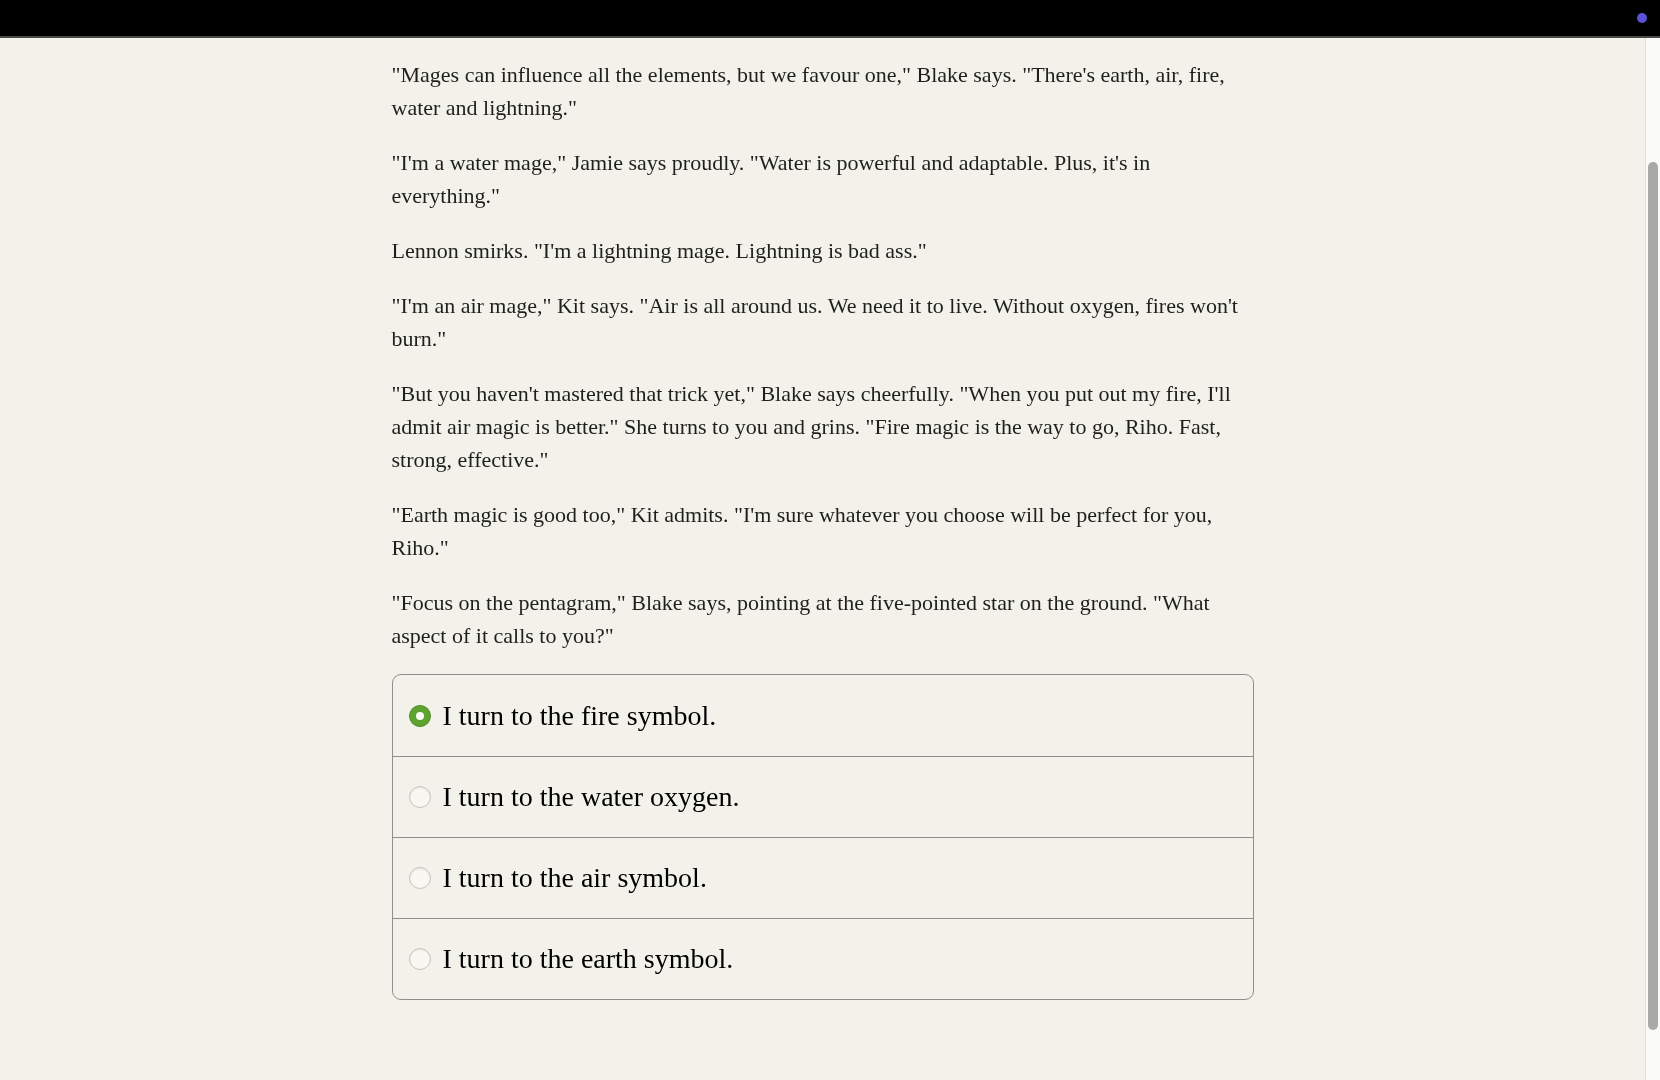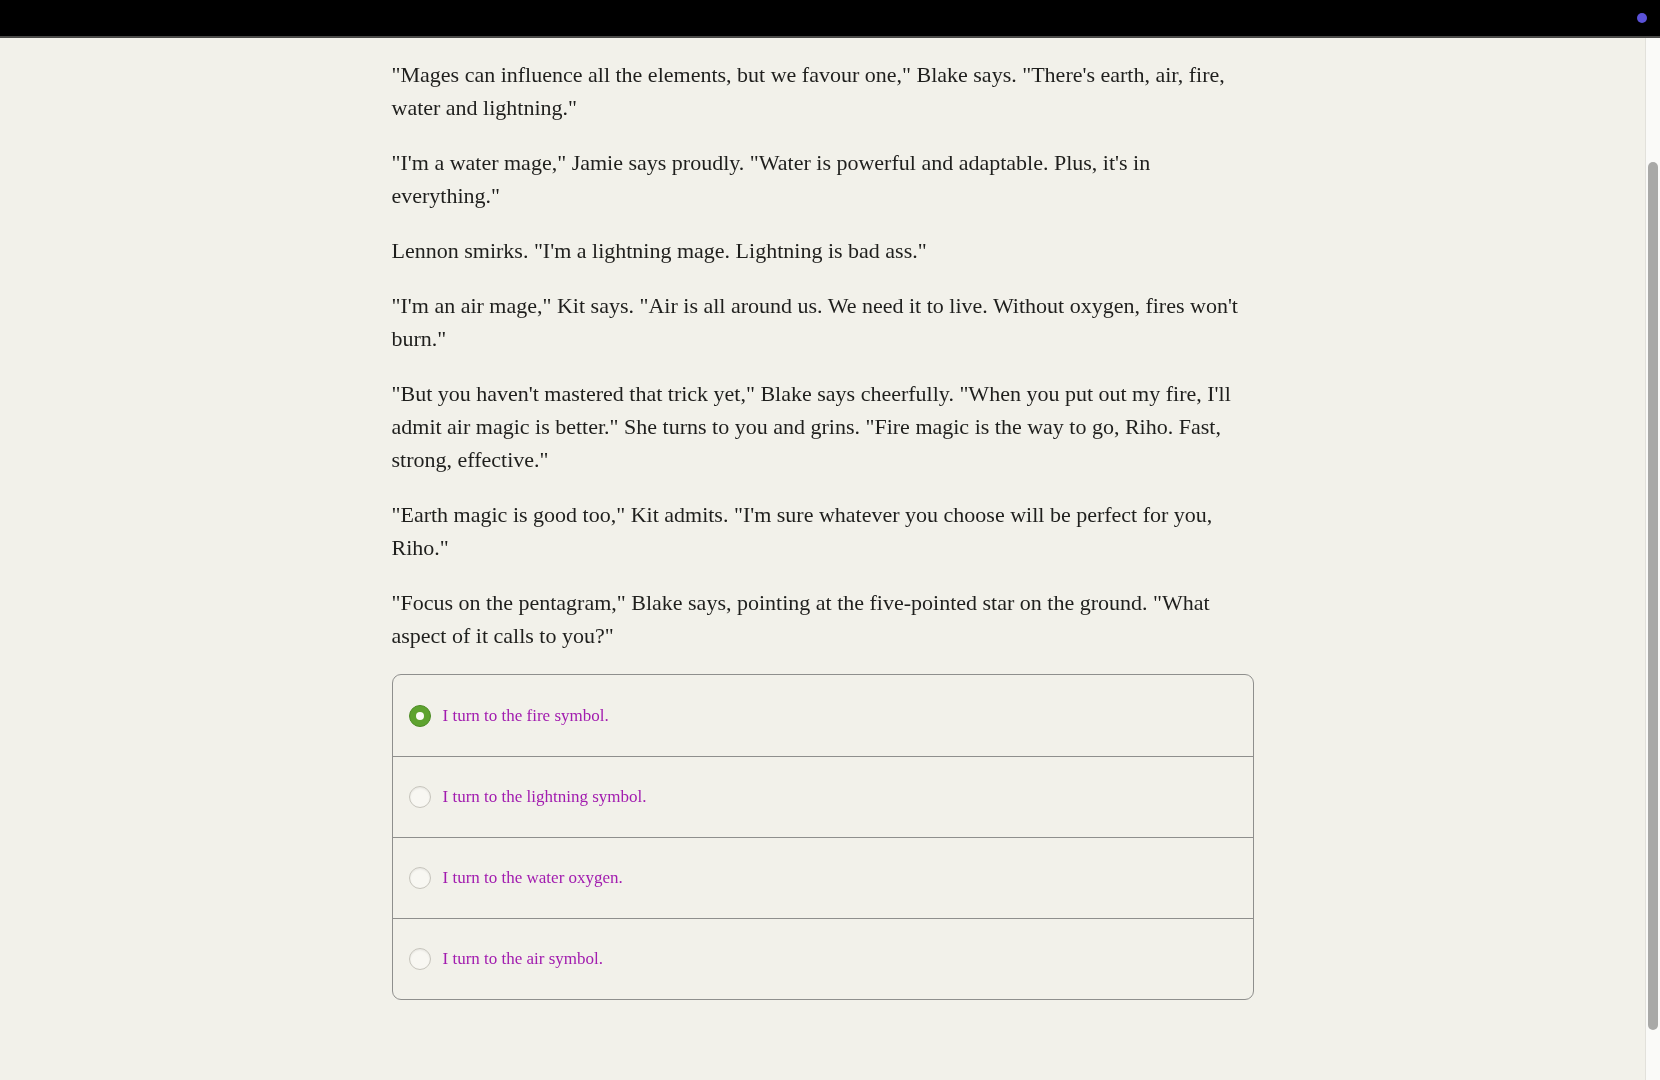--- a/index.html
+++ b/index.html
@@ -71,23 +71,23 @@
   .choice-row {
     height: 81px;
     display: flex;
     align-items: center;
     padding-left: 16px;
     cursor: pointer;
     border-top: 1px solid #8f8f8d;
   }
   .choice-row:first-child { border-top: none; }
   .choice-label {
-    font-size: 17px;
+    font-size: 28px;
     margin-left: 12px;
-    color: #a21caf;
+    color: #000000;
   }
 
   
   .radio {
     width: 22px; height: 22px;
     border-radius: 50%;
     background: #f8f7f2;
     border: 1px solid #c6c4bc;
     box-shadow: inset 0 1px 2px rgba(0,0,0,0.08);
     flex: 0 0 auto;
@@ -132,32 +132,32 @@
     </div>
 
     <div class="choice-form">
       <div class="choice-box">
 
         <div class="choice-row">
           <span class="radio selected"></span>
           <span class="choice-label">I turn to the fire symbol.</span>
         </div>
 
-        <div class="choice-row">
-          <span class="radio"></span>
-          <span class="choice-label">I turn to the lightning symbol.</span>
-        </div>
 
         <div class="choice-row">
           <span class="radio"></span>
           <span class="choice-label">I turn to the water oxygen.</span>
         </div>
 
         <div class="choice-row">
           <span class="radio"></span>
           <span class="choice-label">I turn to the air symbol.</span>
         </div>
 
+        <div class="choice-row">
+          <span class="radio"></span>
+          <span class="choice-label">I turn to the earth symbol.</span>
+        </div>
 
       </div>
     </div>
   </div>
 </div>
 
 </body></html>

